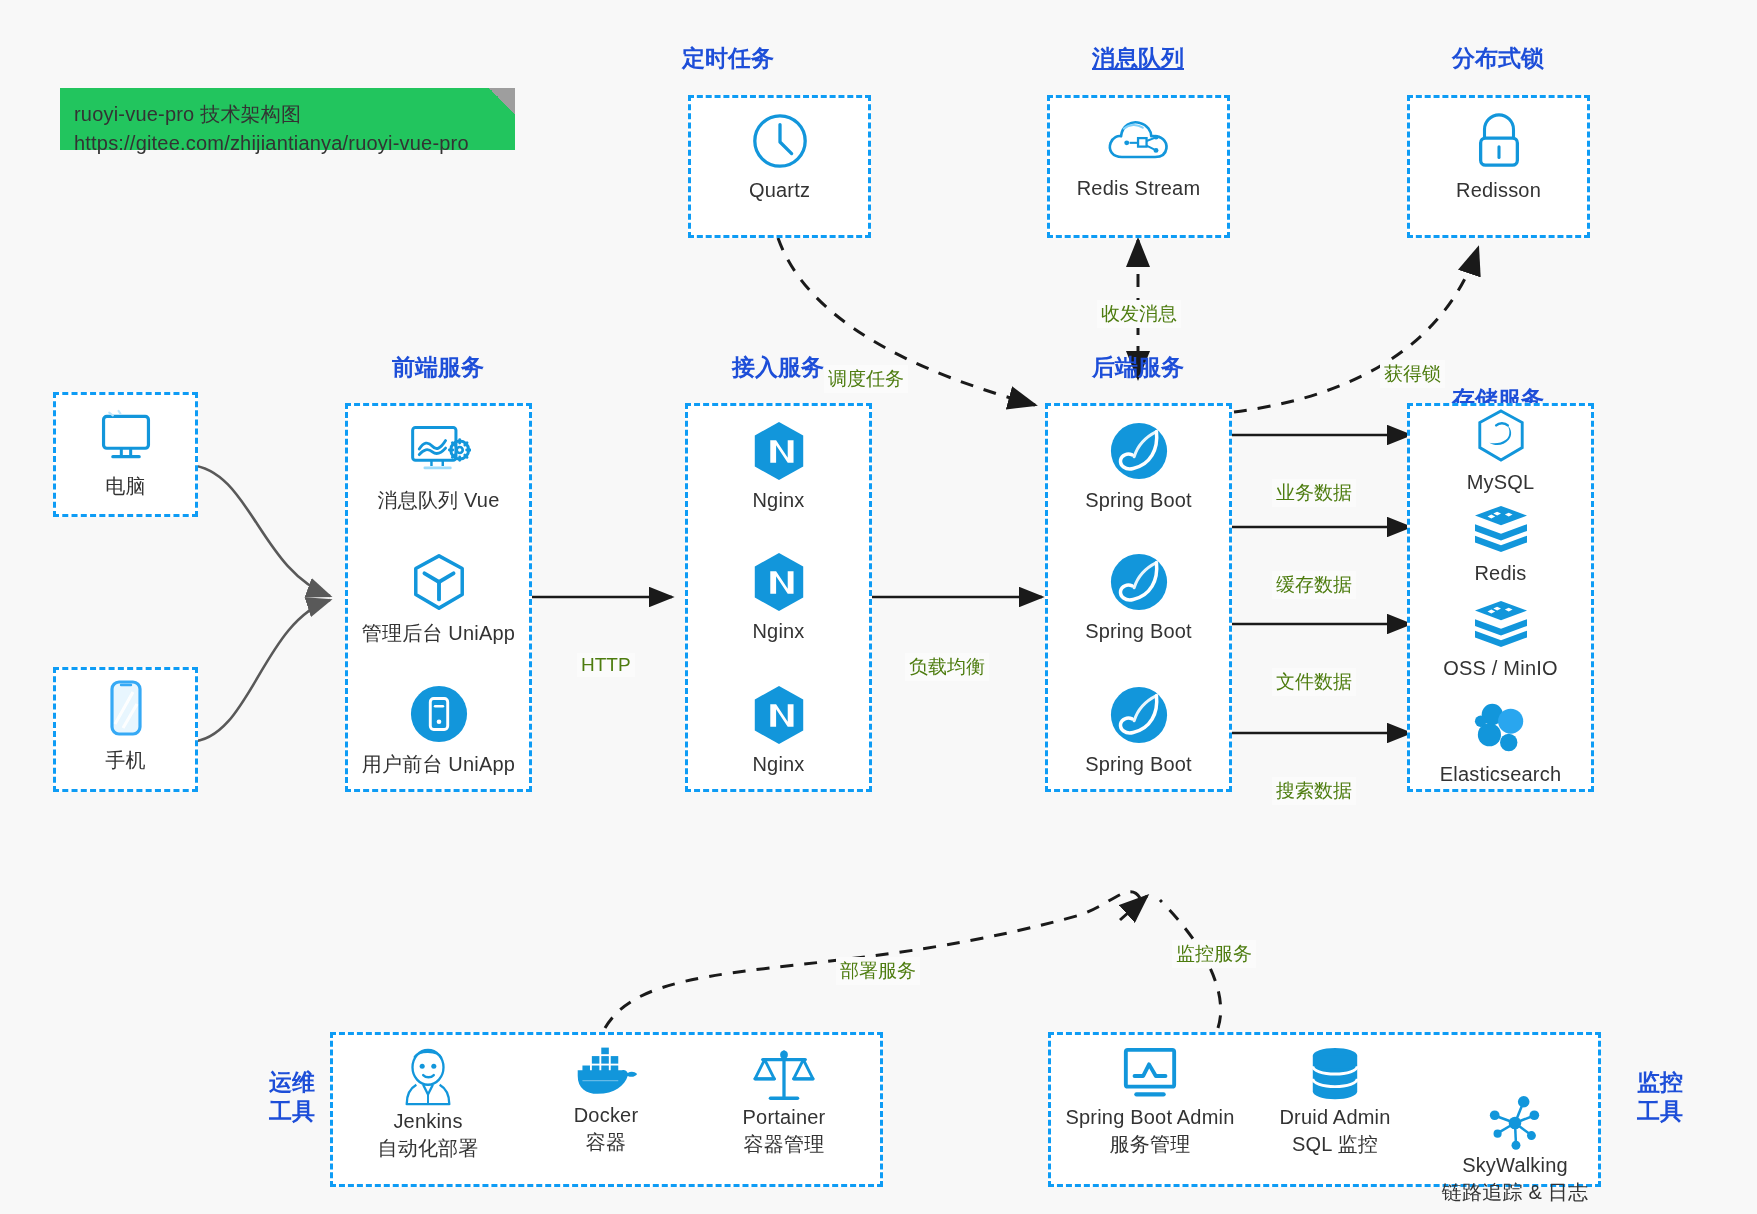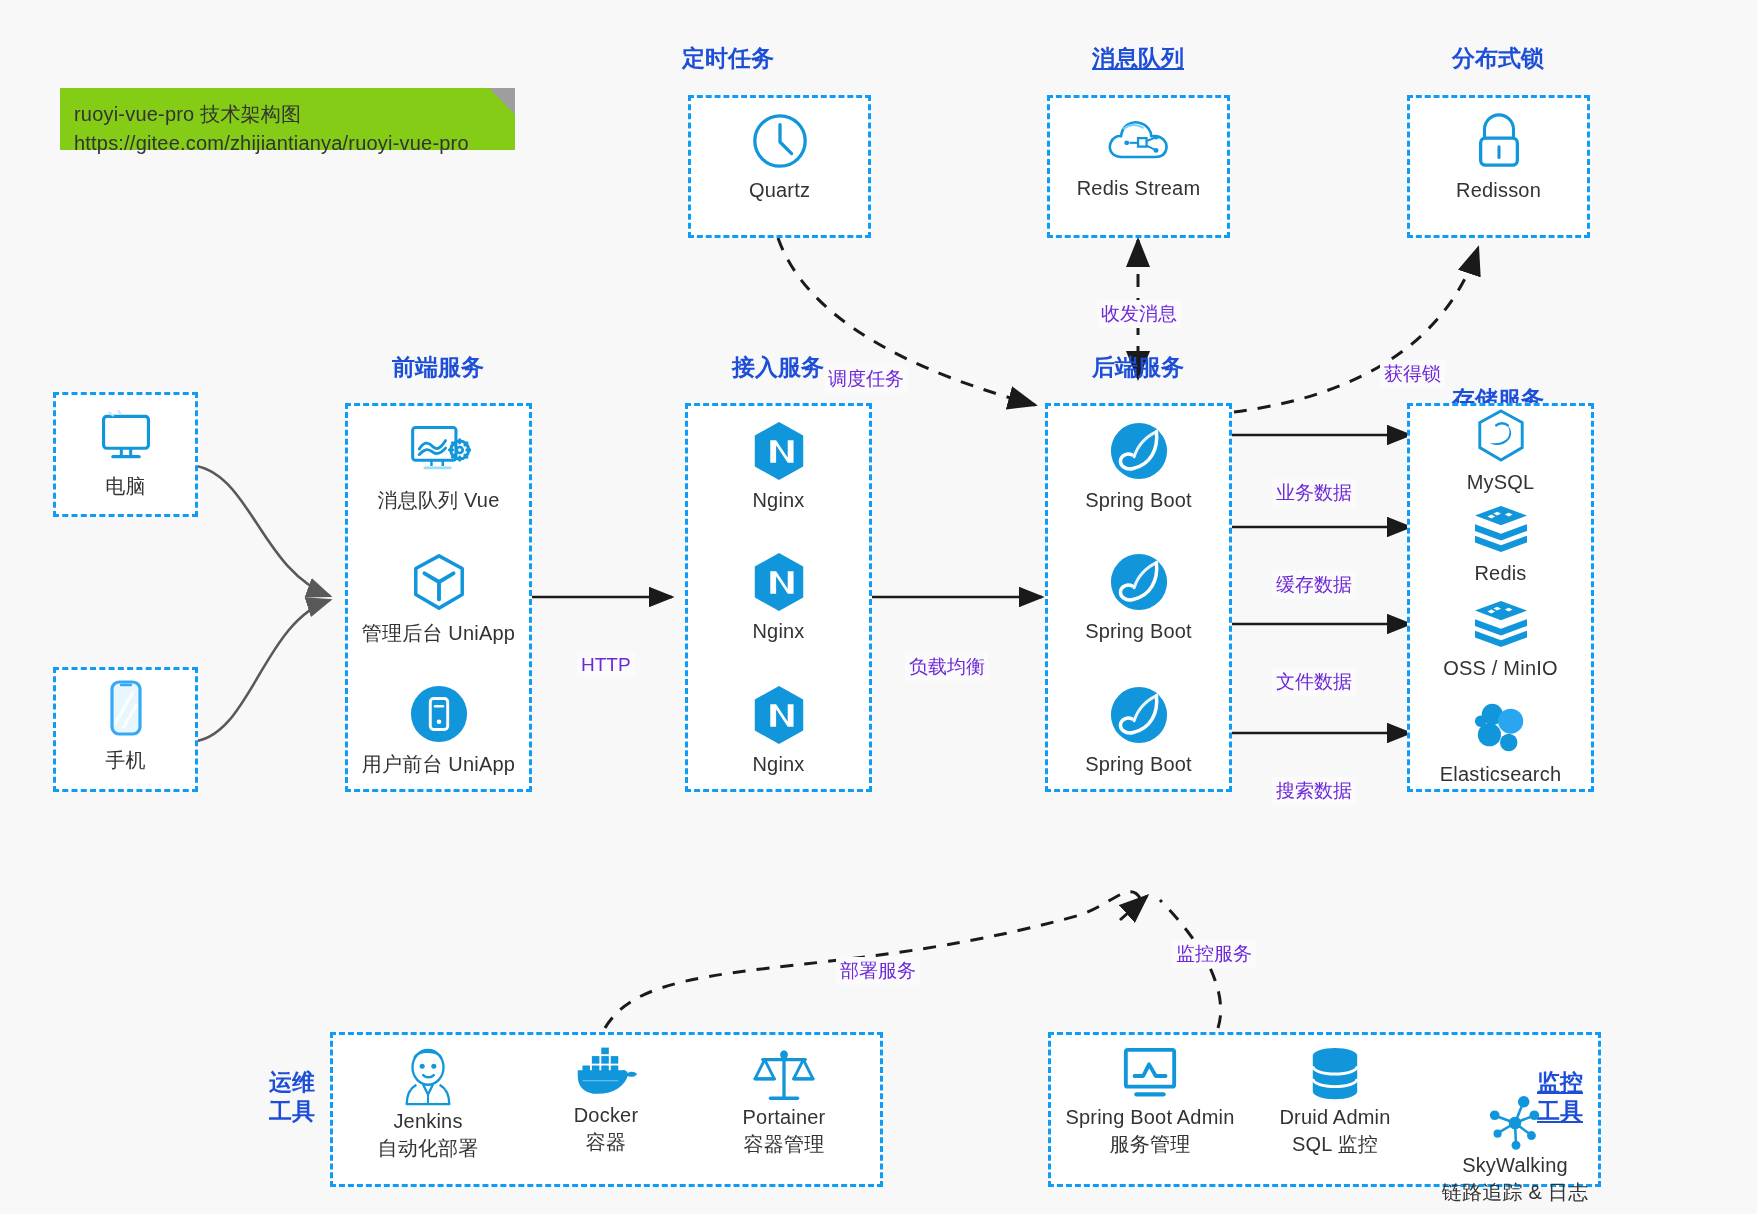--- a/index.html
+++ b/index.html
@@ -9,21 +9,21 @@
     font-family:"Liberation Sans","DejaVu Sans",sans-serif;
     overflow:hidden;
     position:relative;
   }
   #canvas{position:absolute;inset:0;}
   .abs{position:absolute;box-sizing:border-box;}
 
   
   .note{
     left:60px;top:88px;width:455px;height:62px;
-    background:#84cc16;
+    background:#22c55e;
     padding:12px 14px 0 14px;
     font-size:20px;color:#333;line-height:1.45;
     letter-spacing:.2px;
   }
   .note .fold{
     position:absolute;right:0;top:0;width:26px;height:26px;
     background:linear-gradient(225deg,#9e9e9e 0 50%,transparent 50% 100%);
   }
 
   
@@ -47,21 +47,21 @@
     font-size:20px;color:#333;margin-top:7px;white-space:nowrap;letter-spacing:.2px;
   }
   .node .lbl2{
     font-size:20px;color:#333;white-space:nowrap;letter-spacing:.2px;line-height:1.35;
   }
   .ico{display:block;}
 
   
   .elabel{
     position:absolute;
-    font-size:19px;color:#6d28d9;background:#fbfbfb;
+    font-size:19px;color:#4d7c0f;background:#fbfbfb;
     padding:1px 4px;white-space:nowrap;
   }
   svg.layer{position:absolute;left:0;top:0;width:1757px;height:1214px;pointer-events:none;}
 </style>
 </head>
 <body>
 
 <div id="canvas">
 
   <div class="abs note">
@@ -373,21 +373,21 @@
       <path d="M2 34 L22 34" stroke="#1296db" stroke-width="3.2" stroke-linecap="round"></path>
       <path d="M42 34 L52 14 L62 34 Z" fill="none" stroke="#1296db" stroke-width="3" stroke-linejoin="round"></path>
       <path d="M42 34 L62 34" stroke="#1296db" stroke-width="3.2" stroke-linecap="round"></path>
       <path d="M18 54 L46 54" stroke="#1296db" stroke-width="3.6" stroke-linecap="round"></path>
     </svg>
     <div class="lbl2">Portainer</div>
     <div class="lbl2">容器管理</div>
   </div>
 
   <div class="abs dbox" style="left:1048px;top:1032px;width:553px;height:155px;"></div>
-  <div class="abs gtitle side" style="left:1520px;top:1068px;width:80px;text-decoration:underline;">
+  <div class="abs gtitle side" style="left:1620px;top:1068px;width:80px;">
     <div>监控</div>
     <div>工具</div>
   </div>
 
   <div class="node" style="left:1060px;top:1046px;width:180px;">
     <svg class="ico" width="60" height="58" viewBox="0 0 62 60">
       <rect x="6" y="4" width="50" height="38" rx="2" fill="none" stroke="#1296db" stroke-width="4"></rect>
       <path d="M15 31 L24 31 L30 19 L37 31 L47 31" fill="none" stroke="#1296db" stroke-width="4" stroke-linecap="round" stroke-linejoin="round"></path>
       <path d="M17 50 L45 50" stroke="#1296db" stroke-width="4.5" stroke-linecap="round"></path>
     </svg>

